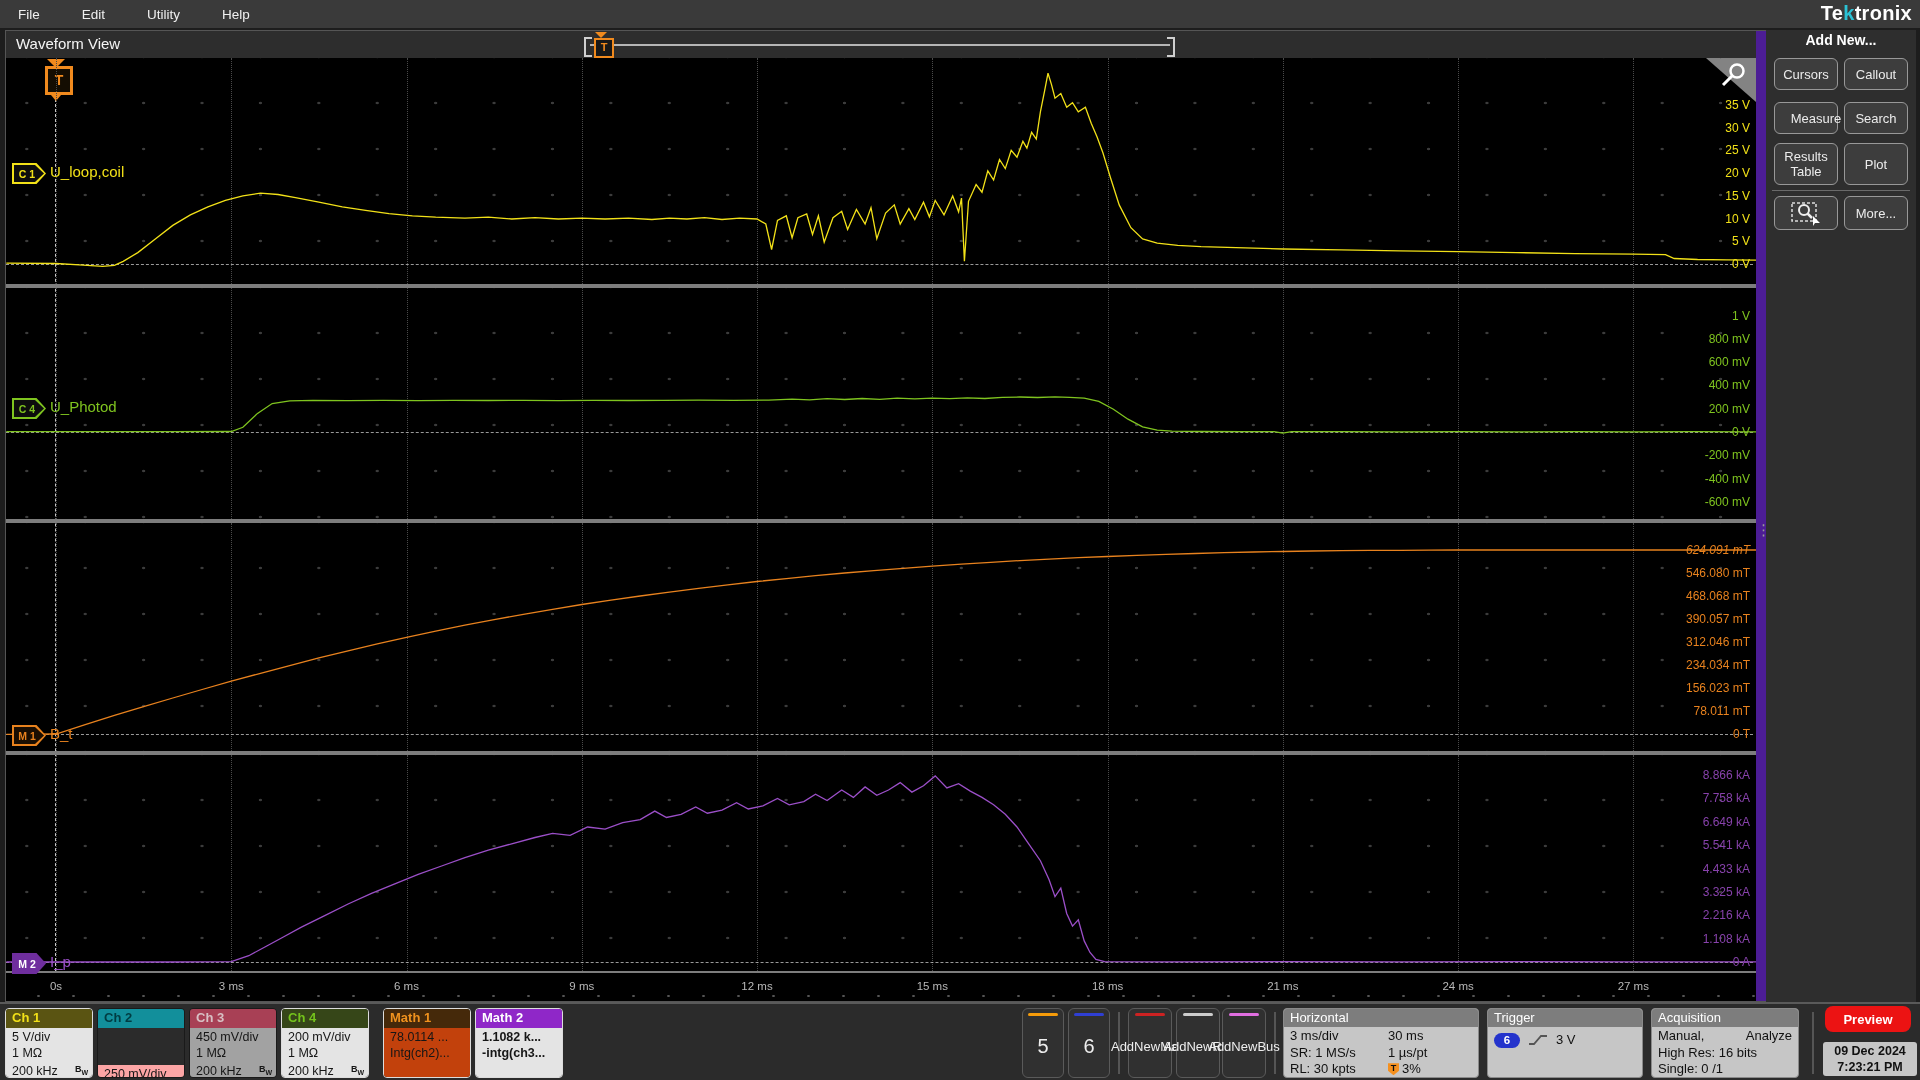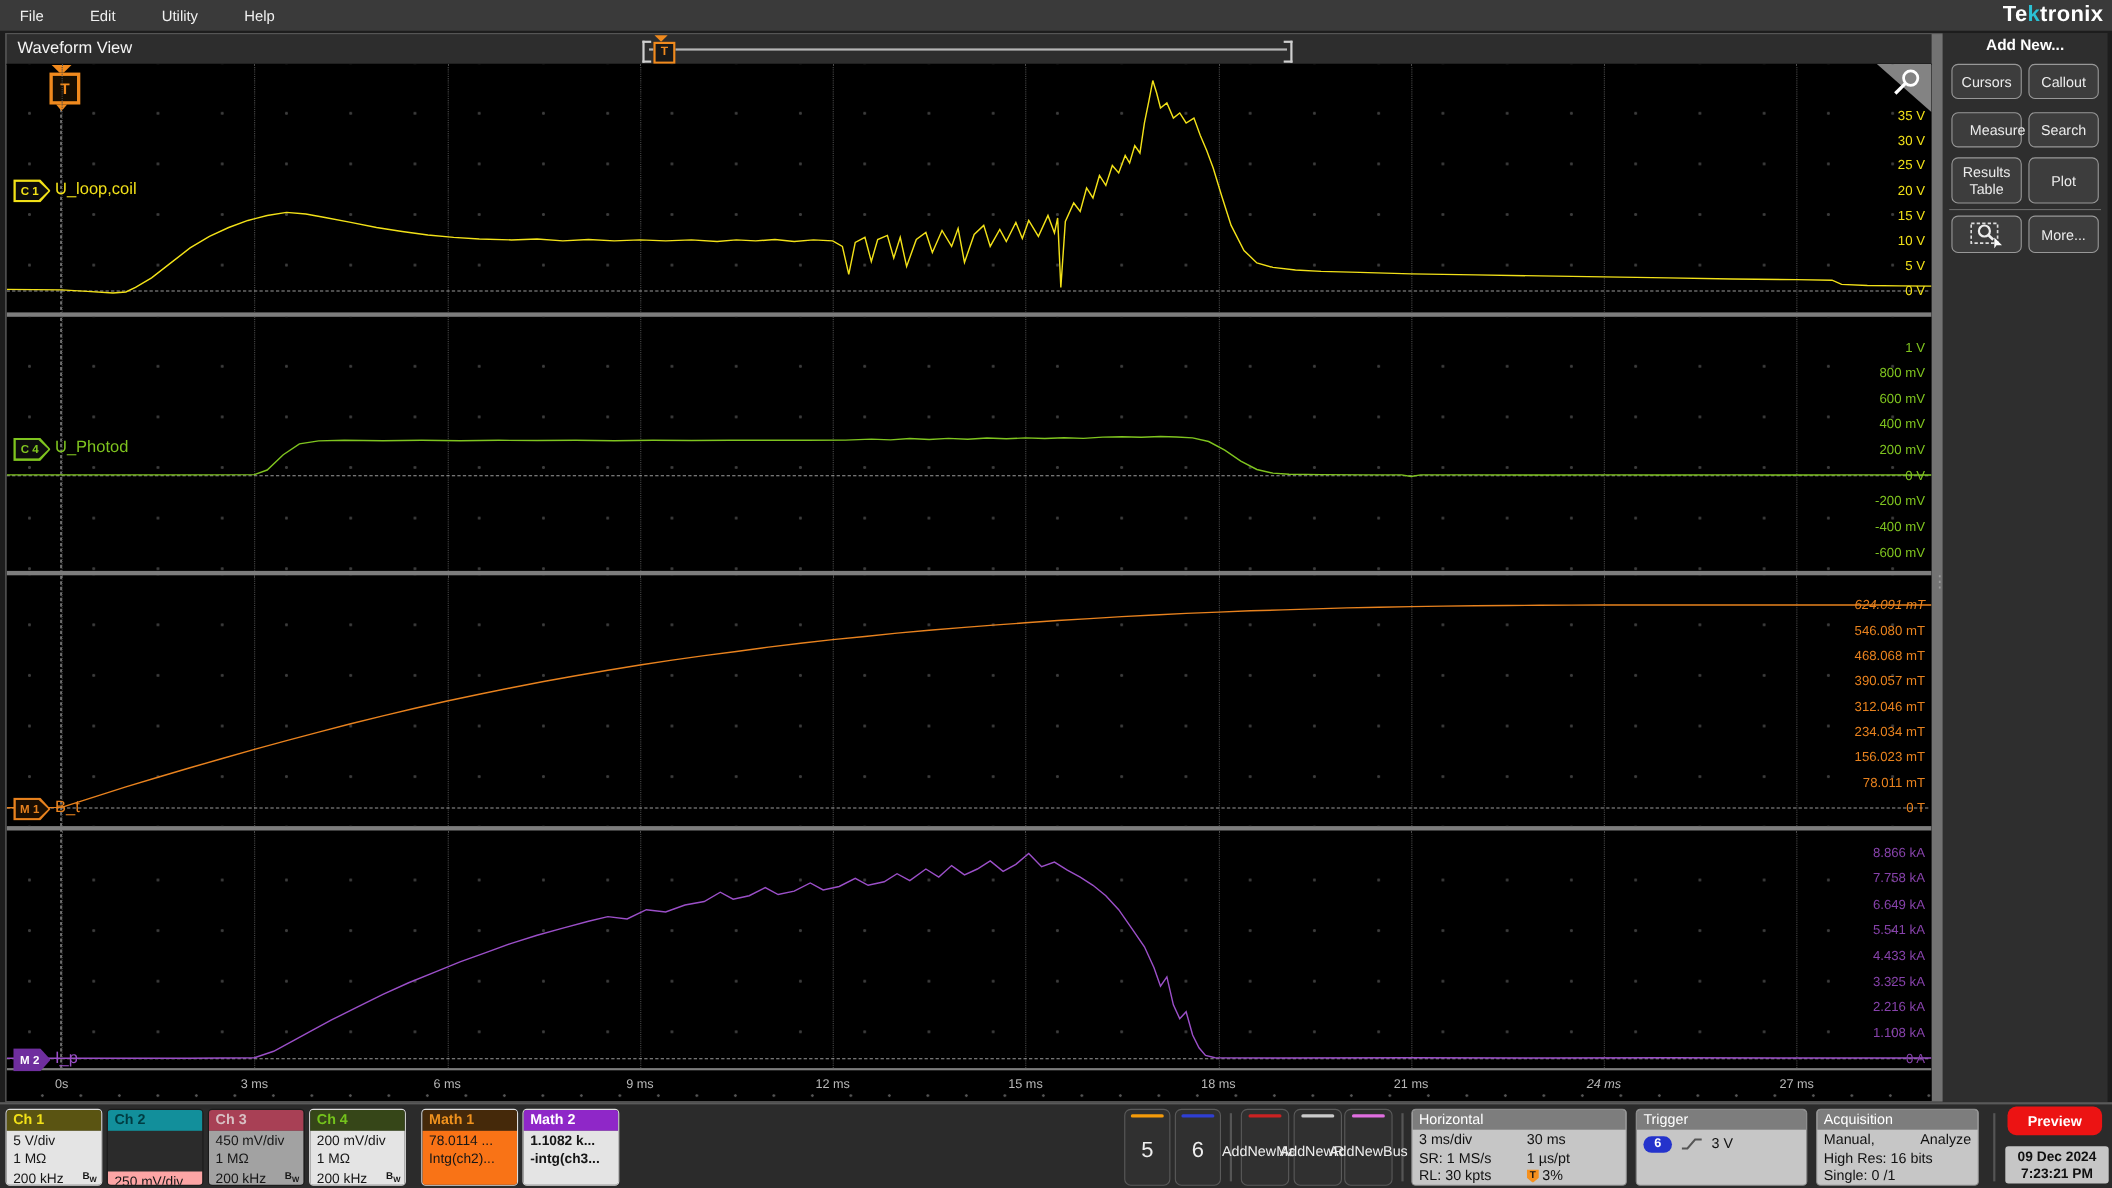--- a/index.html
+++ b/index.html
@@ -4,21 +4,21 @@
 <style>
   html,body{margin:0;padding:0;background:#141414;font-family:"Liberation Sans",sans-serif;}
   #app{position:relative;width:1920px;height:1080px;background:#1d1d1d;overflow:hidden;}
   .abs{position:absolute;}
   
   #menubar{left:0;top:0;width:1920px;height:28px;background:#3a3a3a;display:flex;align-items:center;}
   .menu-item{color:#f0f0f0;font-size:13.5px;padding:0 4px;margin-right:34px;cursor:default;}
   #brand{right:8px;top:2px;font-size:20px;font-weight:bold;color:#fff;letter-spacing:.3px;}
   #brand .k{color:#2bc1d4;}
   
-  #wfc{left:5px;top:30px;width:1886px;height:972px;background:#737373;border:1px solid #555;box-sizing:border-box;}
+  #wfc{left:5px;top:30px;width:1886px;height:972px;background:#4c1d95;border:1px solid #555;box-sizing:border-box;}
   #titlebar{left:0;top:0;width:1750px;height:27px;background:#2d2d2d;border-bottom:1px solid #1a1a1a;}
   #wv-title{left:10px;top:4px;color:#f5f5f5;font-size:15px;}
   .ovw-line{top:13px;height:2px;background:#b5b5b5;}
   .ovw-brk{top:6px;width:6px;height:16px;border:2px solid #cfcfcf;}
   .brk-l{border-right:none;}
   .brk-r{border-left:none;}
   .tpin{width:16px;height:16px;background:#181818;border:2px solid #f08a1e;color:#f08a1e;
         font-size:11px;font-weight:bold;text-align:center;line-height:15px;}
   .tpin-tri{width:0;height:0;border-left:6px solid transparent;border-right:6px solid transparent;border-top:6px solid #f08a1e;}
   #plot{left:0;top:27px;width:1750px;height:943px;background:#000;overflow:hidden;}
@@ -117,21 +117,21 @@
       </svg>
       <div class="abs" id="ruler">
           <div class="rlabel abs" style="left: 28px; top: 7px; width: 44px; text-align: center;">0s</div>
           <div class="rlabel abs" style="left: 203.3px; top: 7px; width: 44px; text-align: center;">3 ms</div>
           <div class="rlabel abs" style="left: 378.5px; top: 7px; width: 44px; text-align: center;">6 ms</div>
           <div class="rlabel abs" style="left: 553.8px; top: 7px; width: 44px; text-align: center;">9 ms</div>
           <div class="rlabel abs" style="left: 729px; top: 7px; width: 44px; text-align: center;">12 ms</div>
           <div class="rlabel abs" style="left: 904.3px; top: 7px; width: 44px; text-align: center;">15 ms</div>
           <div class="rlabel abs" style="left: 1079.6px; top: 7px; width: 44px; text-align: center;">18 ms</div>
           <div class="rlabel abs" style="left: 1254.8px; top: 7px; width: 44px; text-align: center;">21 ms</div>
-          <div class="rlabel abs" style="left: 1430.1px; top: 7px; width: 44px; text-align: center; font-style: italic;">24 ms</div>
+          <div class="rlabel abs" style="left: 1430.1px; top: 7px; width: 44px; text-align: center;">24 ms</div>
           <div class="rlabel abs" style="left: 1605.3px; top: 7px; width: 44px; text-align: center;">27 ms</div>
         </div>
     <div class="sep abs" style="top: 226px;"></div>
         <div class="sep abs" style="top: 461px;"></div>
         <div class="sep abs" style="top: 693px;"></div>
         <div class="slice abs" style="top: 0px; height: 226px;">
           <div class="vline abs" style="left: 50px;"></div>
           <div class="vline abs" style="left: 225.3px;"></div>
           <div class="vline abs" style="left: 400.5px;"></div>
           <div class="vline abs" style="left: 575.8px;"></div>
@@ -367,21 +367,21 @@
           <div><div style="display: inline;">200 mV/div</div></div>
           <div><div style="display: inline;">1 MΩ</div></div>
           <div class="bwrow">
             <div style="display: inline;">200 kHz</div>
             <span class="bw">B<sub>W</sub></span>
           </div>
         </div>
       </div>
       <div class="chcard abs active" style="left: 383px;">
         <div class="chhead" style="background: rgb(69, 41, 10); color: rgb(240, 146, 30);">Math 1</div>
-        <div class="chbody" style="background: #f97316;">
+        <div class="chbody" style="background: #c2410c;">
           <div><div style="display: inline;">78.0114 ...</div></div>
           <div><div style="display: inline;">Intg(ch2)...</div></div>
         </div>
       </div>
       <div class="chcard abs active" style="left: 475px;">
         <div class="chhead" style="background: rgb(143, 39, 200); color: rgb(255, 255, 255);">Math 2</div>
         <div class="chbody" style="background: rgb(228, 228, 228); font-weight: bold;">
           <div><div style="display: inline;">1.1082 k...</div></div>
           <div><div style="display: inline;">-intg(ch3...</div></div>
         </div>

